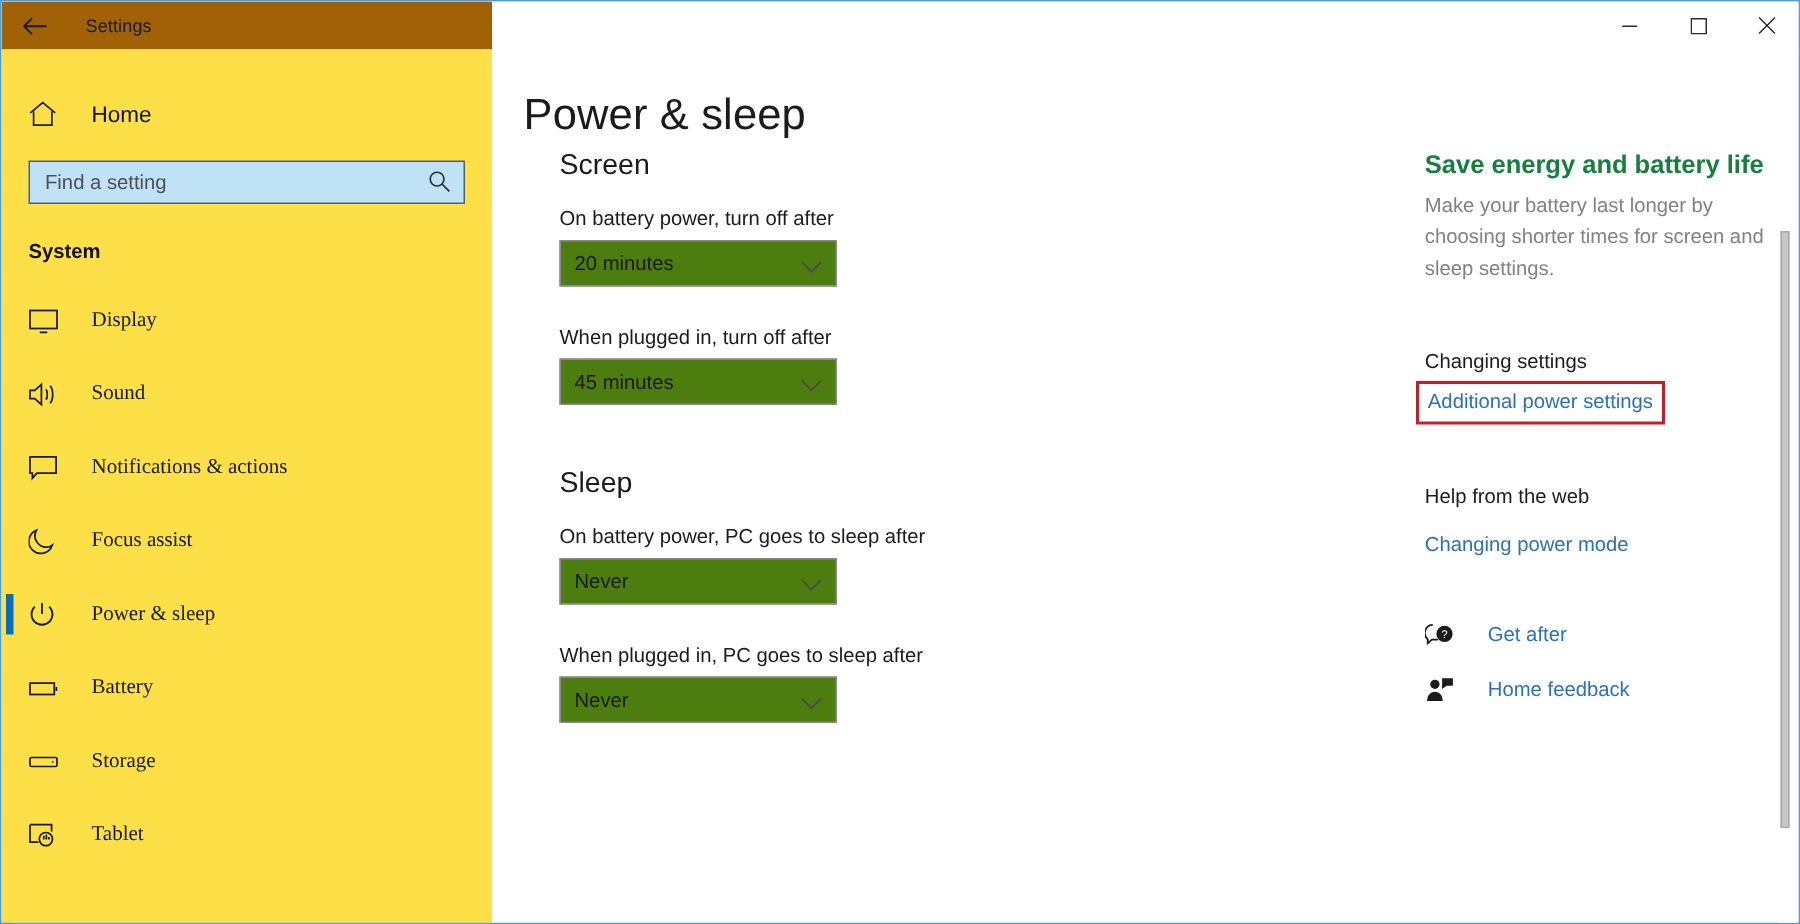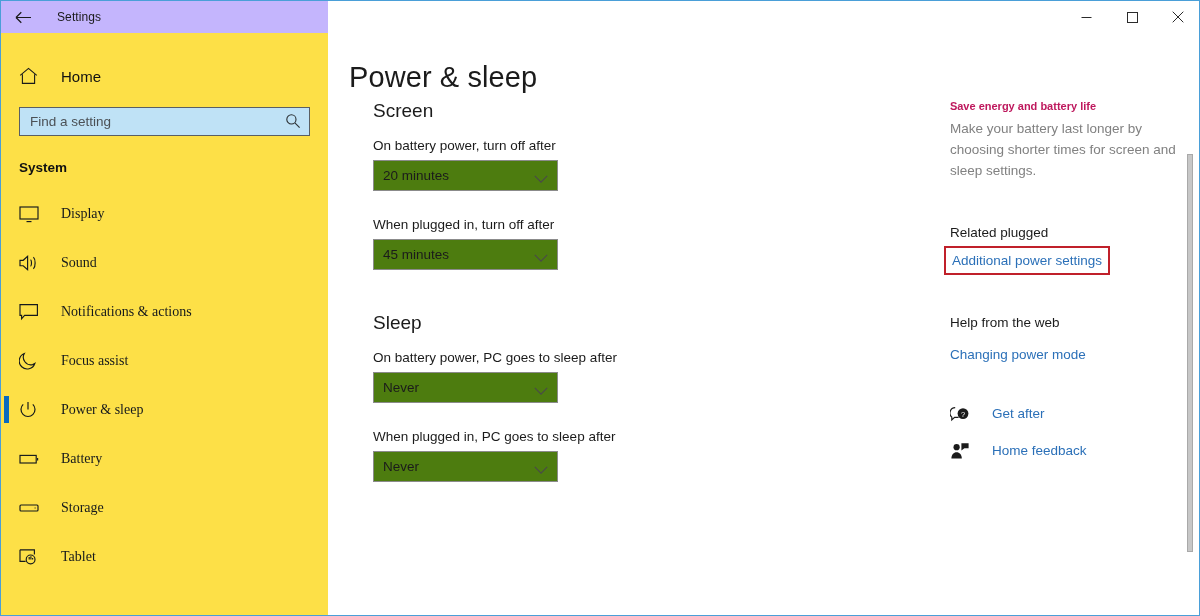--- a/index.html
+++ b/index.html
@@ -19,21 +19,21 @@
 
   
   #titlebar {
     position: absolute; top: 0; left: 0;
     width: 1200px; height: 32px;
     background: #ffffff;
   }
   #titlebar-left {
     position: absolute; top: 0; left: 0;
     width: 327px; height: 32px;
-    background: #c4b5fd;
+    background: #a16207;
     display: flex; align-items: center;
   }
   .back-btn {
     width: 44px; height: 32px;
     display: flex; align-items: center; justify-content: center;
     color: #1a1a1a;
   }
   .back-btn svg { display: block; }
   .app-title {
     font-size: 12px; color: #1a1a1a;
@@ -162,21 +162,21 @@
     padding-left: 9px;
   }
   .combo .chev {
     position: absolute; right: 9px; top: 9px;
     color: #4a4a4a;
   }
   .group-gap { height: 16px; }
 
   
   .rp-head {
-    font-size: 11px; font-weight: bold; color: #be185d;
+    font-size: 17px; font-weight: bold; color: #15803d;
     margin-bottom: 6px;
   }
   .rp-body {
     font-size: 13.5px; color: #818181; line-height: 21px;
     width: 240px;
   }
   .rp-sub {
     font-size: 13.5px; color: #1b1b1b;
     margin-bottom: 5px;
   }
@@ -429,21 +429,21 @@
 
       </div>
 
       <div id="col-right">
 
         <div class="rp-head">Save energy and battery life</div>
         <div class="rp-body">Make your battery last longer by choosing shorter times for screen and sleep settings.</div>
 
         <div class="rp-spacer-lg"></div>
 
-        <div class="rp-sub">Related plugged</div>
+        <div class="rp-sub">Changing settings</div>
         <div style="margin-top:9px;">
           <span class="highlight-box">
             <a class="rp-link" href="#">Additional power settings</a>
           </span>
         </div>
 
         <div class="rp-spacer-lg"></div>
 
         <div class="rp-sub">Help from the web</div>
         <a class="rp-link" href="#" style="margin-top:12px;">Changing power mode</a>

